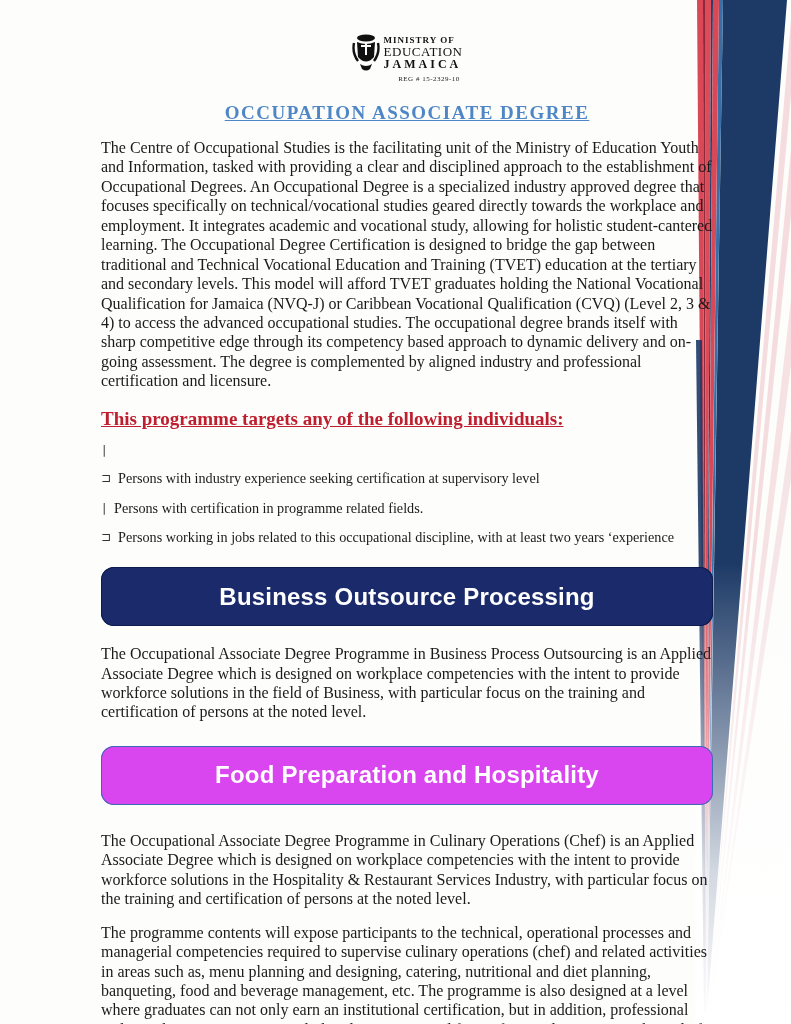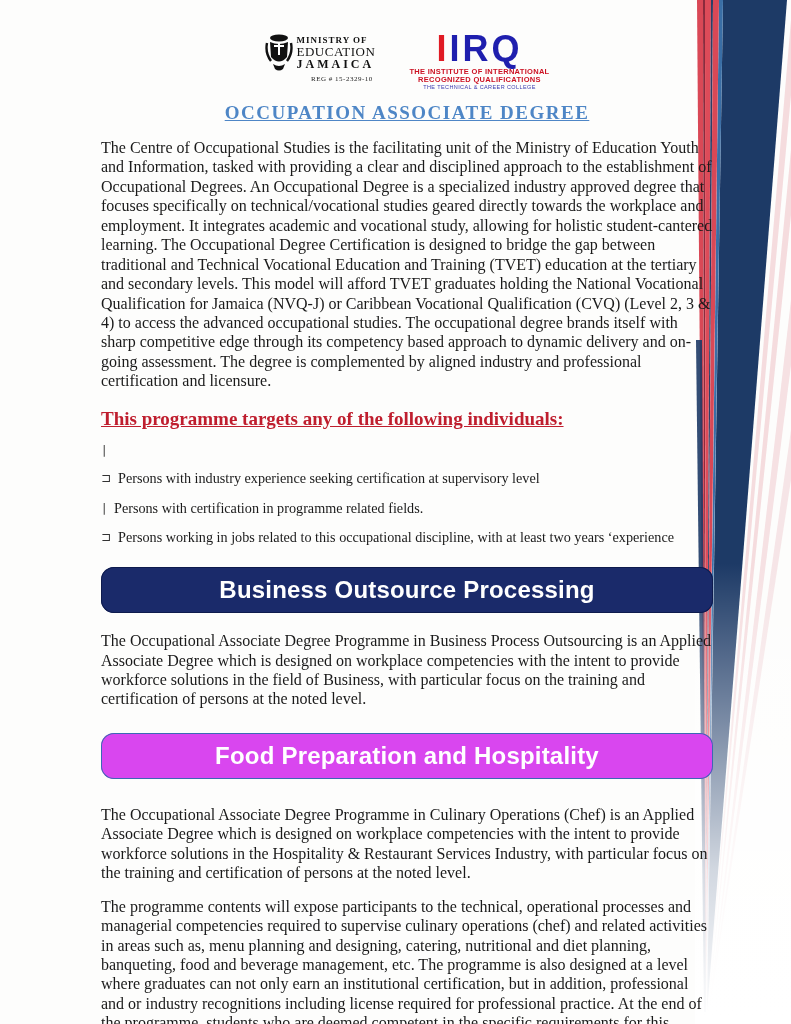--- a/index.html
+++ b/index.html
@@ -47,21 +47,21 @@
   
   .targets-heading {
     margin-top:17px; font-size:19px; font-weight:bold;
     color:#bf1e2e; text-decoration:underline;
   }
   .bullet-line { display:flex; gap:7px; margin-top:12.5px; font-size:14.2px; line-height:1.2; }
   .bullet-glyph { font-family:"DejaVu Sans", sans-serif; font-size:12px; color:#333; flex:0 0 auto; padding-top:1px; }
 
   
   .banner {
-    margin-top:21px; height:46px; border-radius:13px;
+    margin-top:21px; height:59px; border-radius:13px;
     display:flex; align-items:center; justify-content:center;
     font-family:"Liberation Sans", sans-serif; font-weight:bold; font-size:24px;
     color:#ffffff; letter-spacing:.2px;
   }
   .banner-navy { background:#1a2a6a; box-shadow:0 0 0 1px #0e1b4d inset; }
   .banner-blue { background:#d946ef; box-shadow:0 0 0 1px #3b69b4 inset; margin-top:24px; }
 
   .para-after-banner { margin-top:18px; }
   .para-food { margin-top:26px; }
 
@@ -118,28 +118,20 @@
           </svg>
           <div class="moe-text">
             <div class="moe-l1">MINISTRY OF</div>
             <div class="moe-l2">EDUCATION</div>
             <div class="moe-l3">JAMAICA</div>
           </div>
         </div>
         <div class="moe-reg">REG # 15-2329-10</div>
       </div>
 
-      <div class="iirq-logo">
-        <div class="iirq-word"><span class="i-red">I</span><span class="i-blue">IRQ</span></div>
-        <div class="iirq-sub">
-          <div>THE INSTITUTE OF INTERNATIONAL</div>
-          <div>RECOGNIZED QUALIFICATIONS</div>
-        </div>
-        <div class="iirq-tag">THE TECHNICAL &amp; CAREER COLLEGE</div>
-      </div>
     </div>
 
     <div class="title">OCCUPATION ASSOCIATE DEGREE</div>
 
     <div class="para">The Centre of Occupational Studies is the facilitating unit of the Ministry of Education Youth and Information, tasked with providing a clear and disciplined approach to the establishment of Occupational Degrees. An Occupational Degree is a specialized industry approved degree that focuses specifically on technical/vocational studies geared directly towards the workplace and employment. It integrates academic and vocational study, allowing for holistic student-cantered learning. The Occupational Degree Certification is designed to bridge the gap between traditional and Technical Vocational Education and Training (TVET) education at the tertiary and secondary levels. This model will afford TVET graduates holding the National Vocational Qualification for Jamaica (NVQ-J) or Caribbean Vocational Qualification (CVQ) (Level 2, 3 &amp; 4) to access the advanced occupational studies. The occupational degree brands itself with sharp competitive edge through its competency based approach to dynamic delivery and on-going assessment. The degree is complemented by aligned industry and professional certification and licensure.</div>
 
     <div class="targets-heading">This programme targets any of the following individuals:</div>
 
     <div class="bullet-line">
       <span class="bullet-glyph">∣</span>

